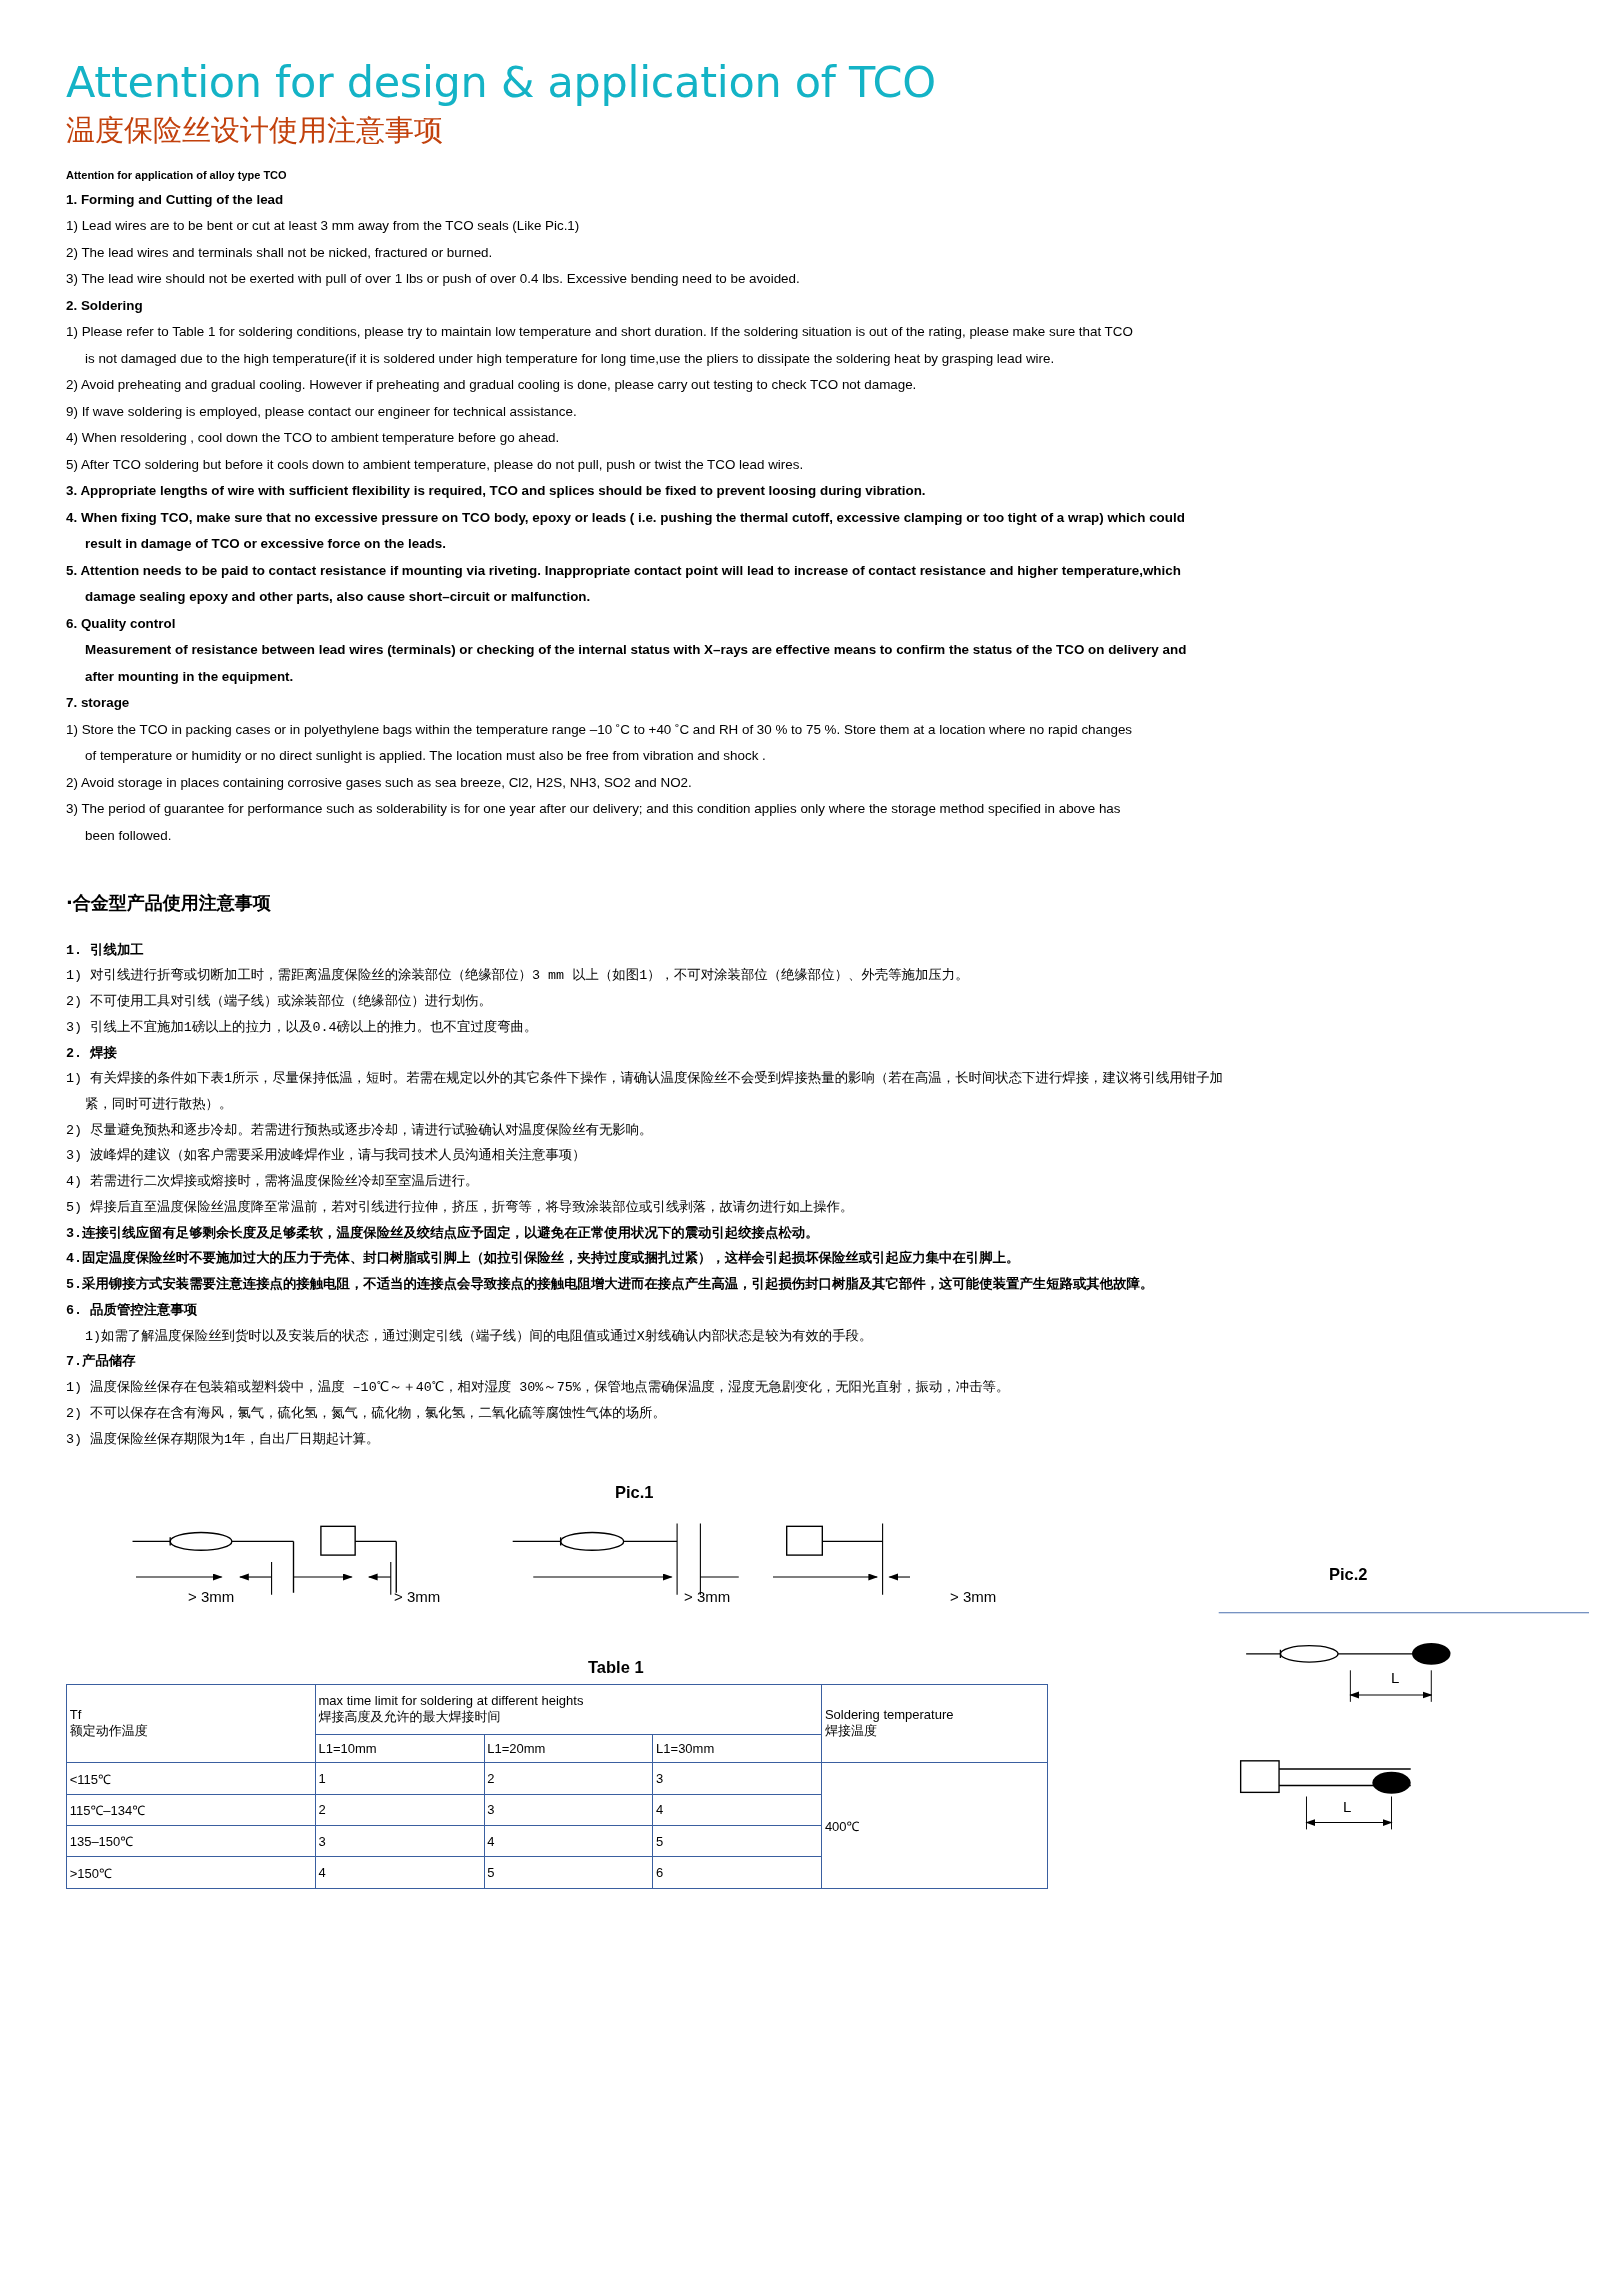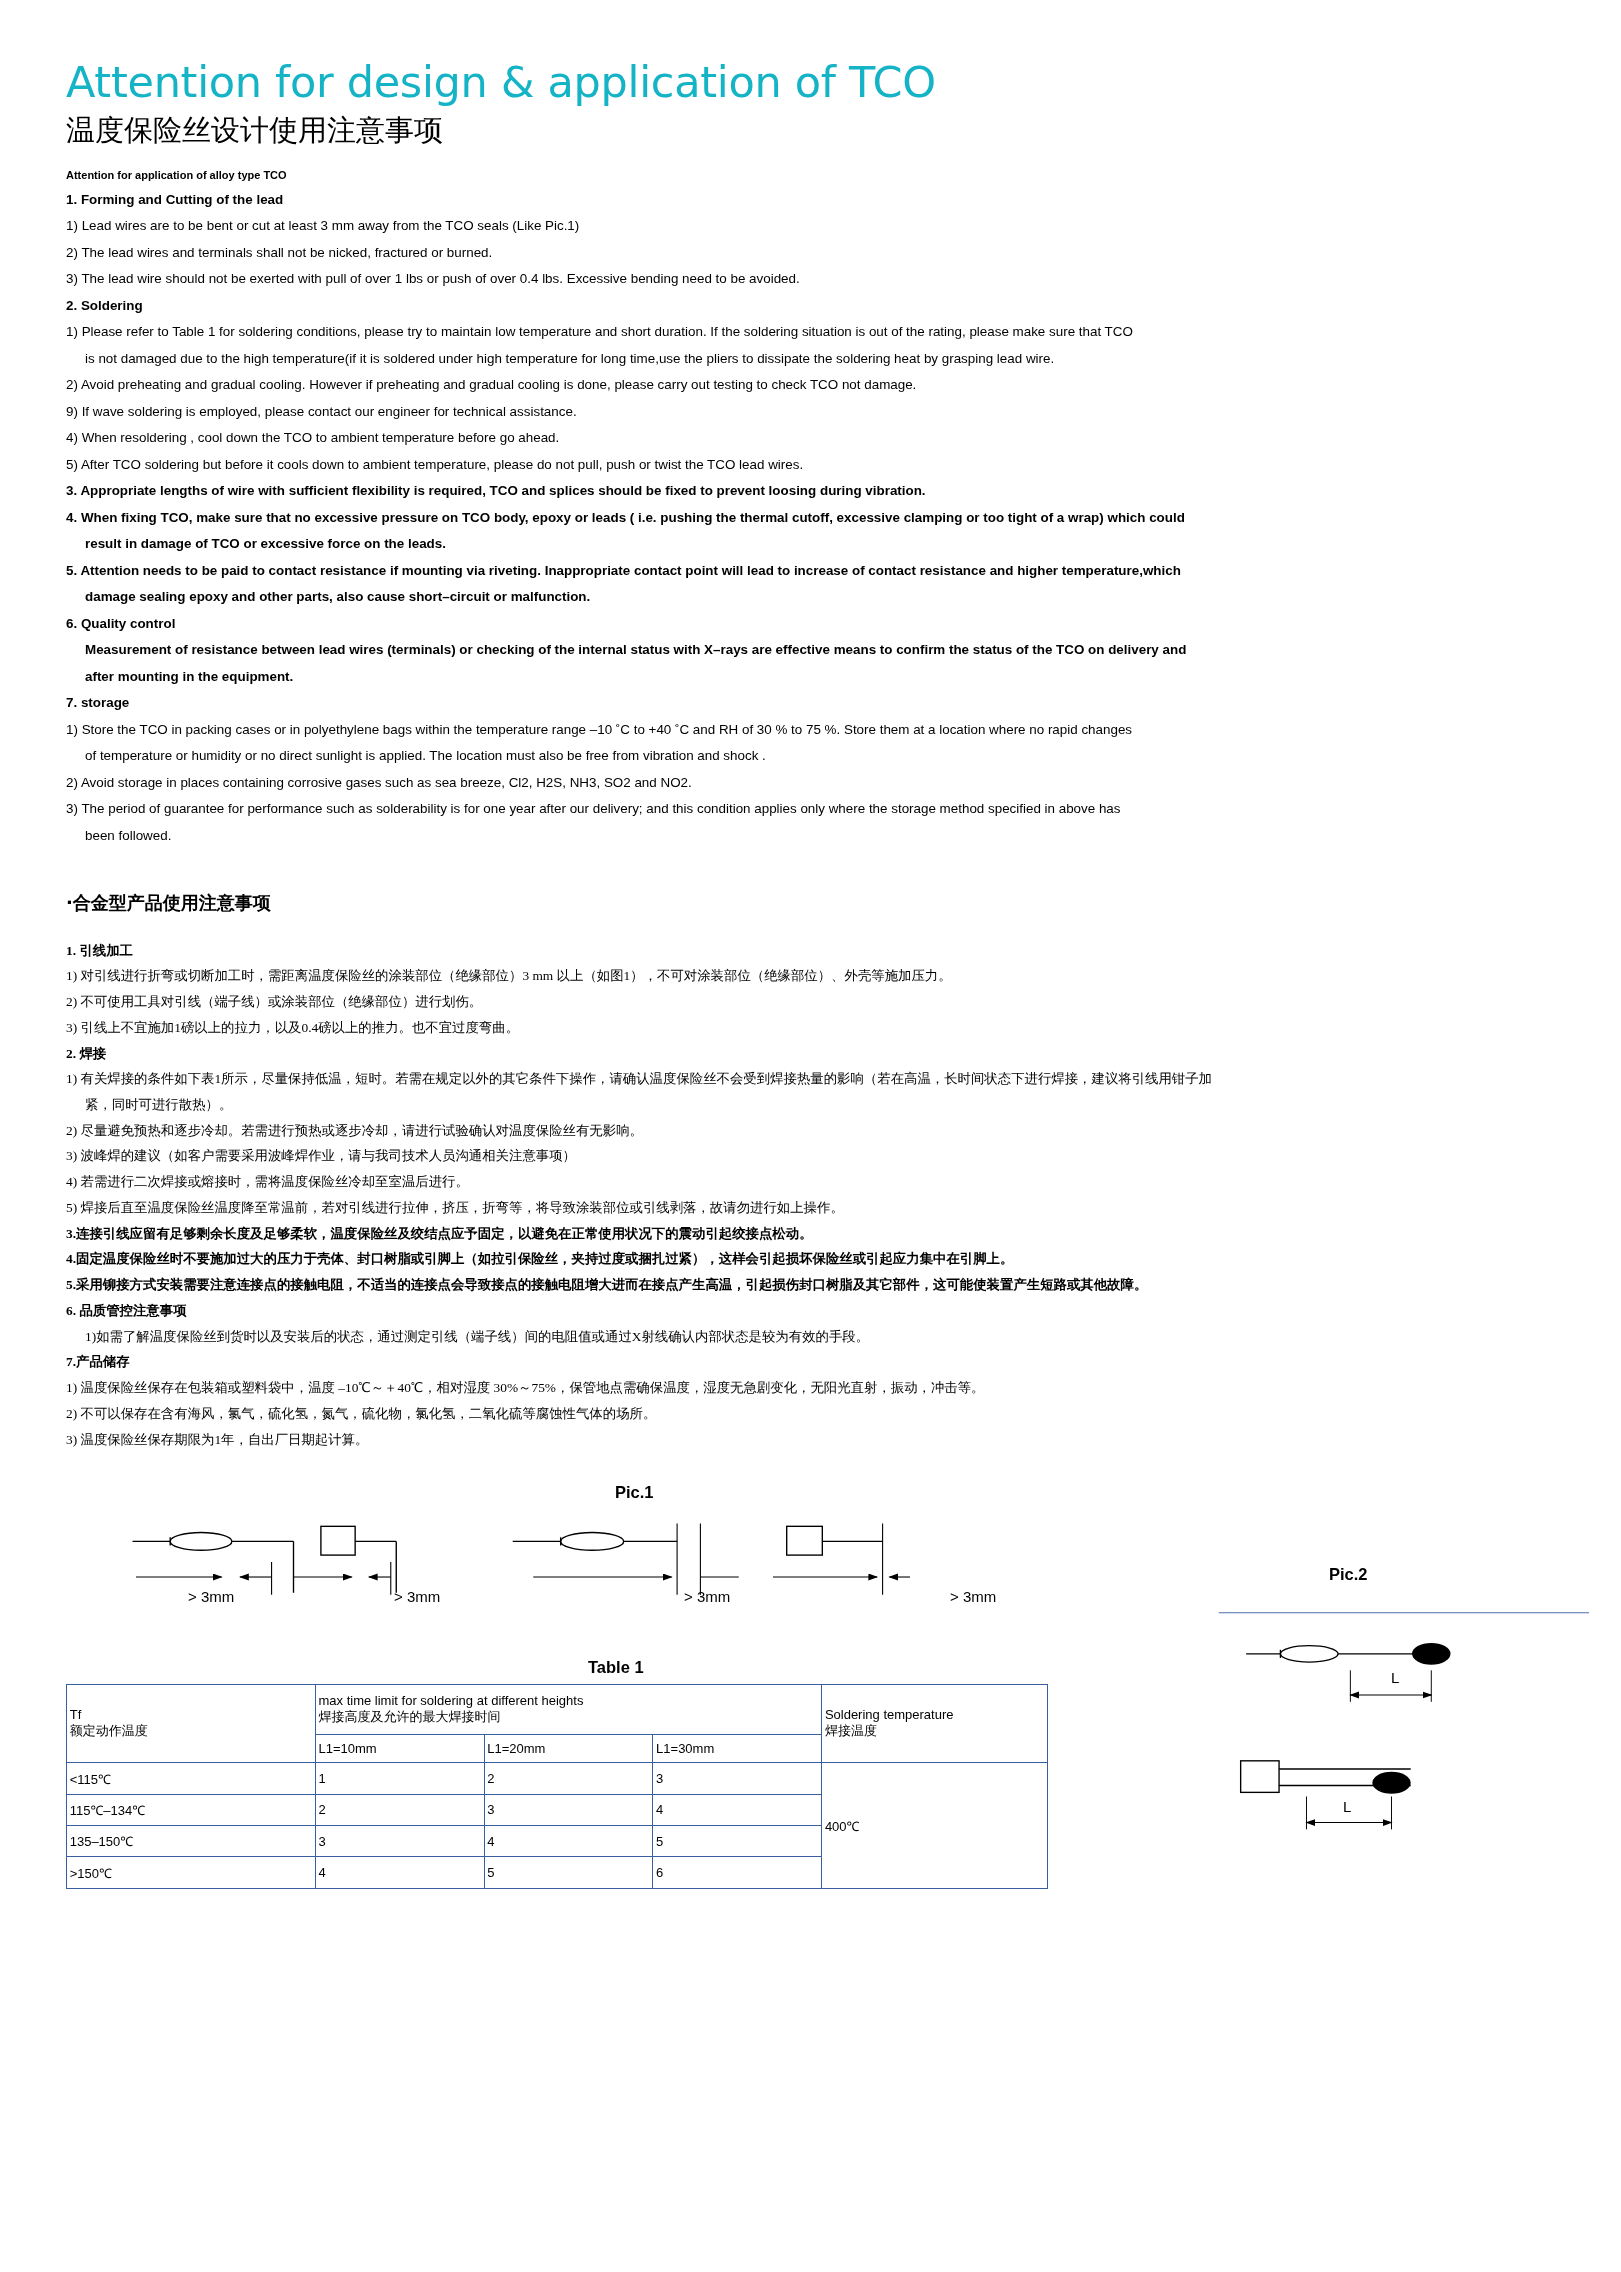--- a/index.html
+++ b/index.html
@@ -35,21 +35,21 @@
     line-height: 1.05;
     color: #14b3c6;
     font-weight: 400;
     letter-spacing: -0.3px;
     margin-top: 60px;
     font-family: "DejaVu Sans", sans-serif;
   }
   .title-cn {
     font-size: 29px;
     line-height: 1.2;
-    color: #000000;
+    color: #c2410c;
     font-weight: 400;
     margin-top: 8.2px;
     font-family: "DejaVu Sans", sans-serif;
   }
 
   
   .sec-head {
     font-size: 11px;
     font-weight: bold;
     margin-top: 20.6px;
@@ -72,21 +72,21 @@
   .cn-head {
     font-size: 18px;
     font-weight: bold;
     margin-top: 44px;
     margin-bottom: 8.2px;
     font-family: "DejaVu Sans", sans-serif;
   }
   .cn-block {
     font-size: 13.4px;
     line-height: 1.72;
-    font-family: Liberation Serif, serif;
+    font-family: Liberation Mono, monospace;
     margin-top: 24px;
   }
   .cn-block p {
     margin: 0 0 2.7px 0;
   }
   .cn-block .b { font-weight: bold; }
 
   
   .figs {
     position: relative;

